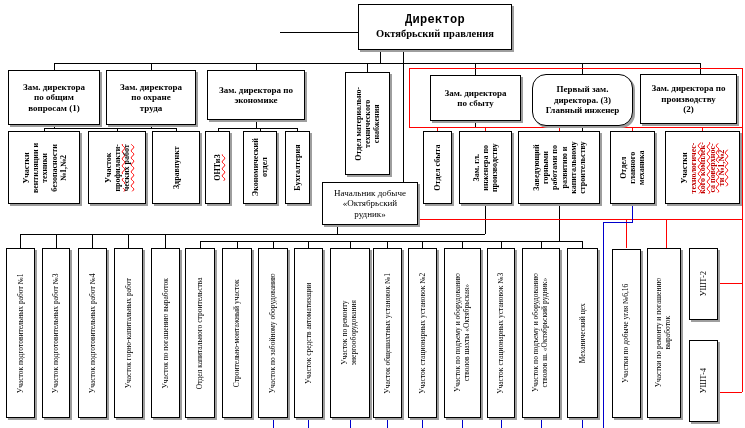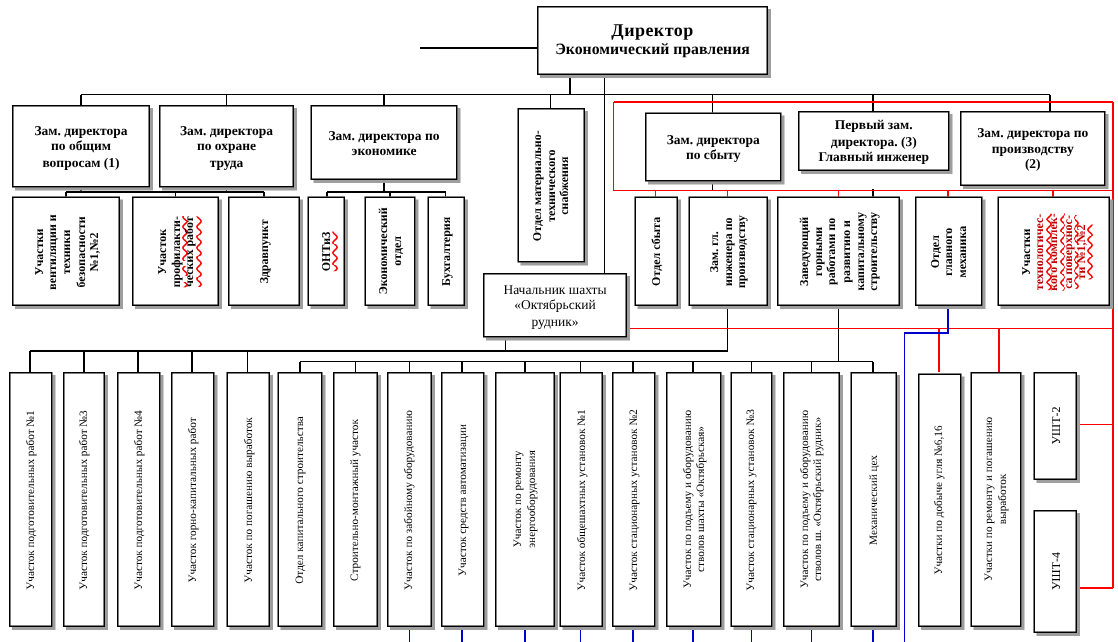--- a/index.html
+++ b/index.html
@@ -13,21 +13,21 @@
   .wire.red{stroke:#ff0000;}
   .wire.blue{stroke:#0000cc;}
   .hbox,.vbox{
     position:absolute;background:#ffffff;border:1px solid #000000;
     box-shadow:2px 2px 0 #9e9e9e;display:flex;align-items:center;justify-content:center;
     box-sizing:border-box;text-align:center;color:#000;
   }
   .txt{white-space:pre-line;line-height:1.15;}
   .rot{transform:rotate(-90deg);flex:none;}
   .bold{font-weight:bold;}
-  .big{font-size:12px;letter-spacing:.3px;}
+  .big{font-size:12px;letter-spacing:.3px;font-family:Liberation Mono, monospace;}
   .lb{display:block;white-space:pre-line;}
   .sq{-webkit-text-decoration:underline wavy #ff0000;text-decoration:underline wavy #ff0000;text-decoration-thickness:1px;}
   .redtx{color:#c00000;}
 </style>
 </head>
 <body>
 
 <div id="canvas">
   <svg id="wires" width="745" height="428">
       <polyline points="280,32 358,32" class="wire black"></polyline>
@@ -94,21 +94,21 @@
       <polyline points="308,418 308,428" class="wire blue"></polyline>
       <polyline points="350,418 350,428" class="wire blue"></polyline>
       <polyline points="387,418 387,428" class="wire blue"></polyline>
       <polyline points="422,418 422,428" class="wire blue"></polyline>
       <polyline points="462,418 462,428" class="wire blue"></polyline>
       <polyline points="501,418 501,428" class="wire blue"></polyline>
       <polyline points="541,418 541,428" class="wire blue"></polyline>
       <polyline points="582,418 582,428" class="wire blue"></polyline>
     </svg>
 <div class="hbox bold" style="left: 358px; top: 4px; width: 154px; height: 46px; font-size: 10.5px;">
-      <div class="txt"><span class="lb big">Директор</span><span class="lb">Экономический правления</span></div>
+      <div class="txt"><span class="lb big">Директор</span><span class="lb">Октябрьский правления</span></div>
     </div>
     <div class="hbox bold" style="left: 8px; top: 70px; width: 92px; height: 55px; font-size: 9px;">
       <div class="txt"><span class="lb">Зам. директора
 по общим
 вопросам (1)</span></div>
     </div>
     <div class="hbox bold" style="left: 106px; top: 70px; width: 90px; height: 55px; font-size: 9px;">
       <div class="txt"><span class="lb">Зам. директора
 по охране
 труда</span></div>
@@ -119,21 +119,21 @@
     </div>
     <div class="vbox bold" style="left: 345px; top: 72px; width: 45px; height: 103px; font-size: 8px;">
       <div class="txt rot" style="width: 97px;"><span class="lb">Отдел материально-
 технического
 снабжения</span></div>
     </div>
     <div class="hbox bold" style="left: 430px; top: 75px; width: 91px; height: 46px; font-size: 9px;">
       <div class="txt"><span class="lb">Зам. директора
 по сбыту</span></div>
     </div>
-    <div class="hbox bold" style="left: 532px; top: 74px; width: 101px; height: 40px; font-size: 9px;">
+    <div class="hbox bold" style="left: 532px; top: 74px; width: 101px; height: 52px; font-size: 9px; border-radius: 14px;">
       <div class="txt"><span class="lb">Первый зам.
 директора. (3)
 Главный инженер</span></div>
     </div>
     <div class="hbox bold" style="left: 640px; top: 74px; width: 97px; height: 50px; font-size: 9px;">
       <div class="txt"><span class="lb">Зам. директора по
 производству
 (2)</span></div>
     </div>
     <div class="vbox bold" style="left: 8px; top: 131px; width: 72px; height: 73px; font-size: 8px;">
@@ -154,21 +154,21 @@
       <div class="txt rot" style="width: 67px;"><span class="lb sq">ОНТиЗ</span></div>
     </div>
     <div class="vbox bold" style="left: 243px; top: 131px; width: 34px; height: 73px; font-size: 8px;">
       <div class="txt rot" style="width: 67px;"><span class="lb">Экономический
 отдел</span></div>
     </div>
     <div class="vbox bold" style="left: 285px; top: 131px; width: 25px; height: 73px; font-size: 8px;">
       <div class="txt rot" style="width: 67px;"><span class="lb">Бухгалтерия</span></div>
     </div>
     <div class="hbox" style="left: 322px; top: 182px; width: 96px; height: 43px; font-size: 9px;">
-      <div class="txt"><span class="lb">Начальник шахты
+      <div class="txt"><span class="lb">Начальник добыче
 «Октябрьский
 рудник»</span></div>
     </div>
     <div class="vbox bold" style="left: 423px; top: 131px; width: 29px; height: 73px; font-size: 8px;">
       <div class="txt rot" style="width: 67px;"><span class="lb">Отдел сбыта</span></div>
     </div>
     <div class="vbox bold" style="left: 459px; top: 131px; width: 53px; height: 73px; font-size: 8px;">
       <div class="txt rot" style="width: 67px;"><span class="lb">Зам. гл.
 инженера по
 производству</span></div>

